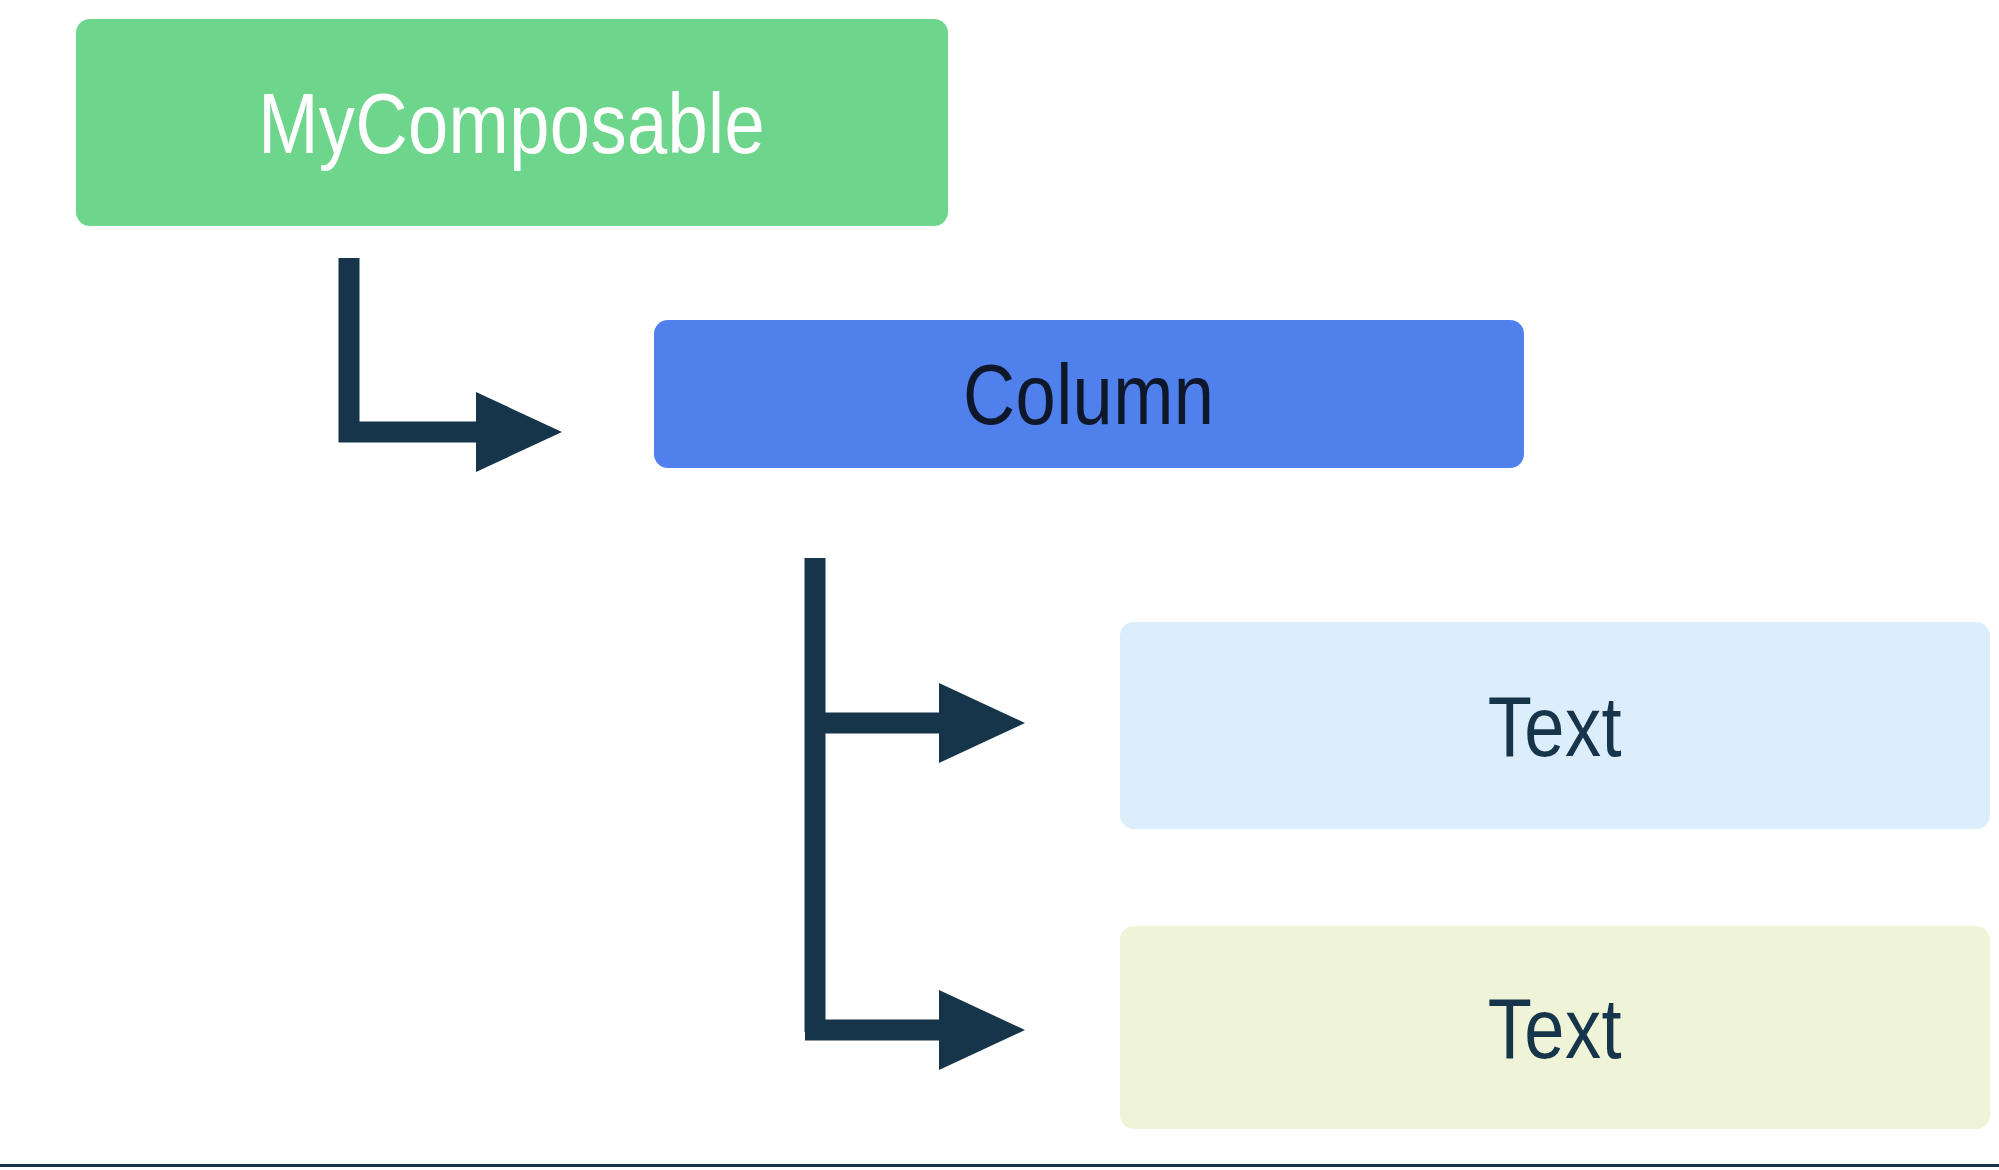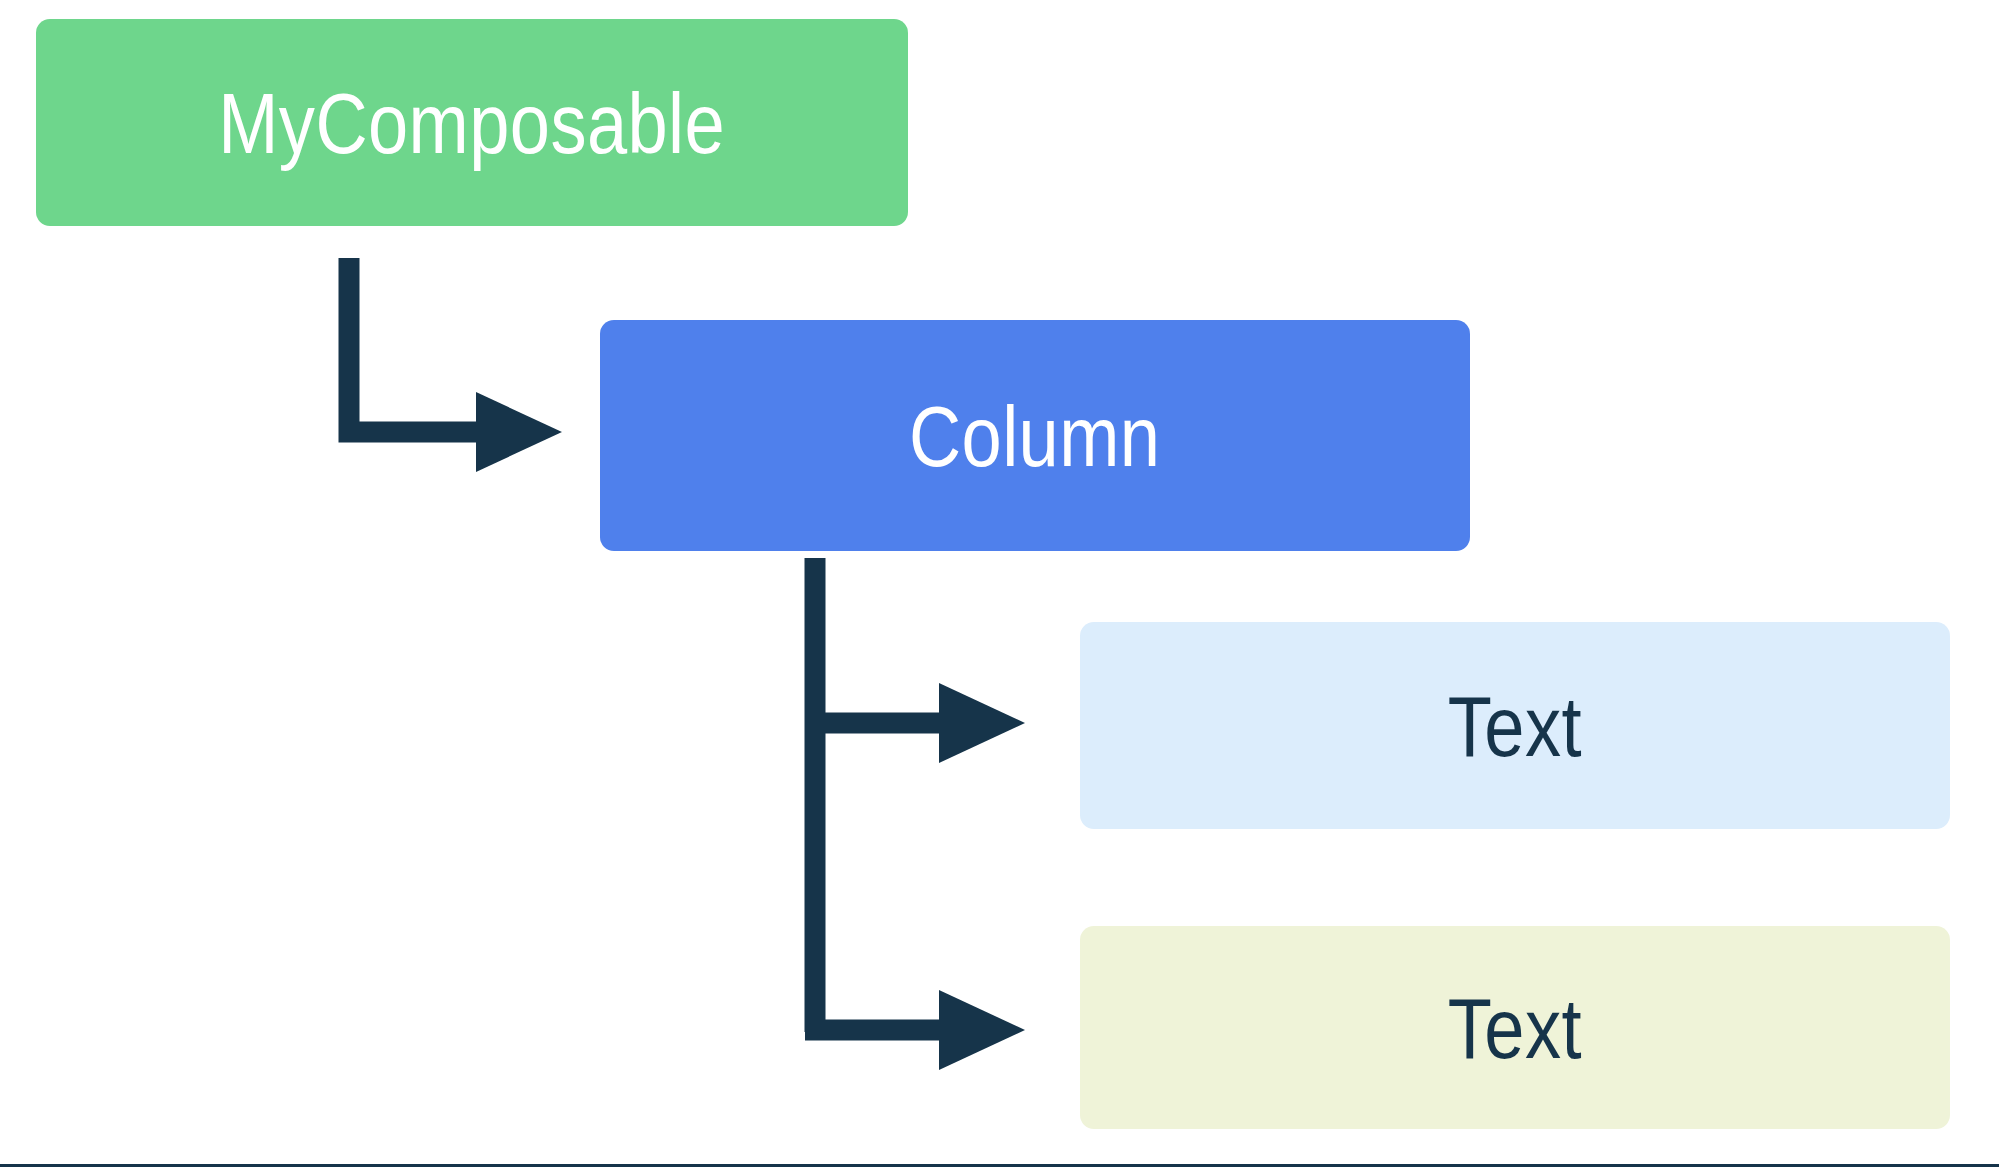--- a/index.html
+++ b/index.html
@@ -28,20 +28,21 @@
   }
   .node {
     position: absolute;
     box-sizing: border-box;
     display: flex;
     align-items: center;
     justify-content: center;
     border-radius: 14px;
     white-space: nowrap;
     letter-spacing: 0.5px;
+    margin-left: 40px;
   }
   .node-label {
     display: block;
     line-height: 1;
   }
 
   
   #node-root {
     left: 36px;
     top: 19px;
@@ -51,26 +52,26 @@
     color: #ffffff;
   }
   #node-root .node-label {
     font-size: 86px;
     font-weight: 400;
     transform: scaleX(0.84);
   }
 
   
   #node-column {
-    left: 600px;
+    left: 614px;
     top: 320px;
     width: 870px;
-    height: 231px;
+    height: 148px;
     background: #4F80EC;
-    color: #ffffff;
+    color: #0f172a;
   }
   #node-column .node-label {
     font-size: 86px;
     font-weight: 400;
     transform: scaleX(0.84);
   }
 
   
   #node-text-1 {
     left: 1080px;

